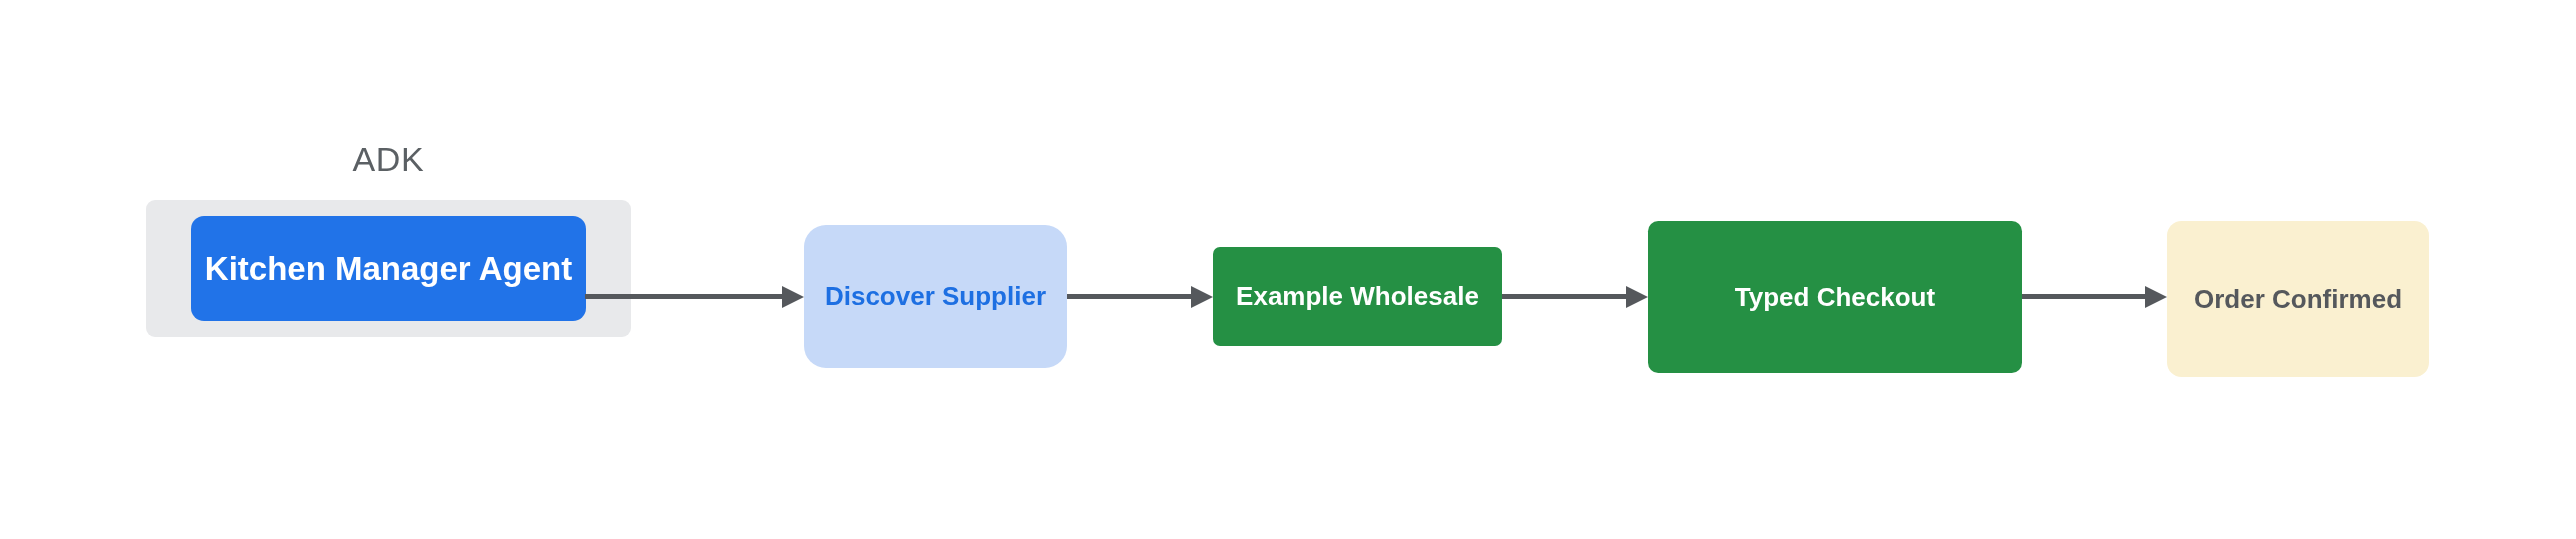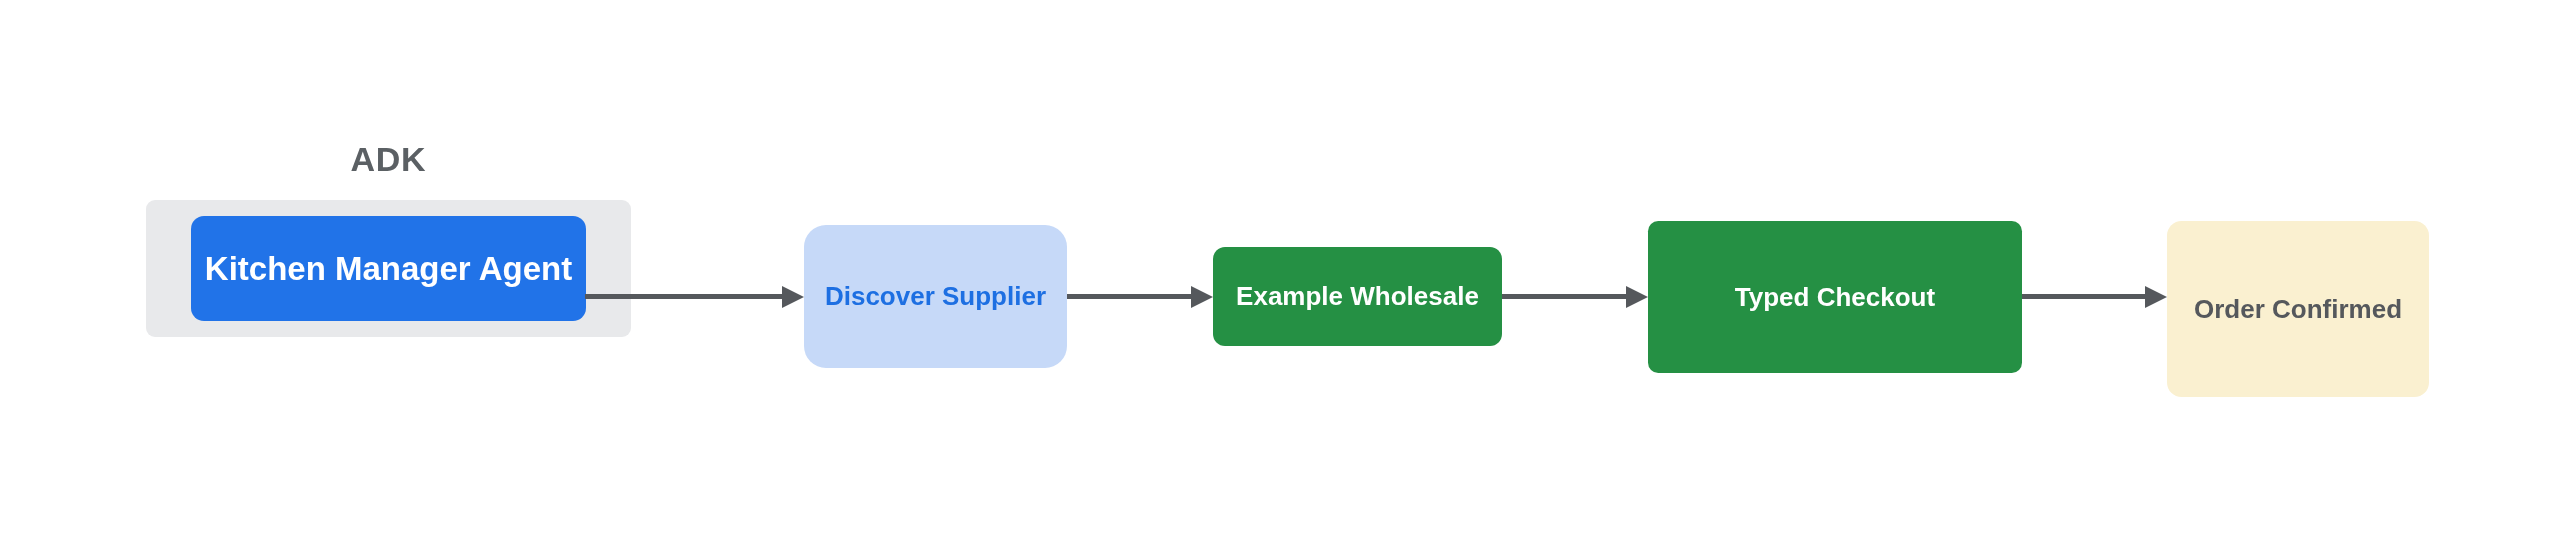--- a/index.html
+++ b/index.html
@@ -19,21 +19,21 @@
     font-weight: 700;
   }
   
   .adk-label {
     position: absolute;
     left: 146px;
     top: 140px;
     width: 485px;
     text-align: center;
     font-size: 34px;
-    font-weight: 700;
+    font-weight: 400;
     color: var(--group-label-text, #5b6064);
     letter-spacing: 0.7px;
   }
   .adk-group {
     position: absolute;
     left: 146px;
     top: 200px;
     width: 485px;
     height: 137px;
     background: var(--group-bg, #e8e9eb);
@@ -76,39 +76,39 @@
     font-size: 26px;
     gap: 19px;
   }
   .node-supplier {
     left: 1213px;
     top: 247px;
     width: 289px;
     height: 99px;
     background: var(--supplier-bg, #259044);
     color: var(--supplier-text, #ffffff);
-    border-radius: 12px;
+    border-radius: 7px;
     font-size: 26px;
   }
   .node-checkout {
     left: 1648px;
     top: 221px;
     width: 374px;
     height: 152px;
     background: var(--supplier-bg, #259044);
     color: var(--supplier-text, #ffffff);
     border-radius: 10.2px;
     font-size: 26px;
     gap: 40px;
   }
   .node-confirmed {
     left: 2167px;
     top: 221px;
     width: 262px;
-    height: 176px;
+    height: 156px;
     background: var(--confirmed-bg, #faf0d0);
     color: var(--confirmed-text, #55585c);
     border-radius: 14.6px;
     font-size: 26px;
     gap: 28px;
   }
   
   .arrow {
     position: absolute;
     top: 294px;

